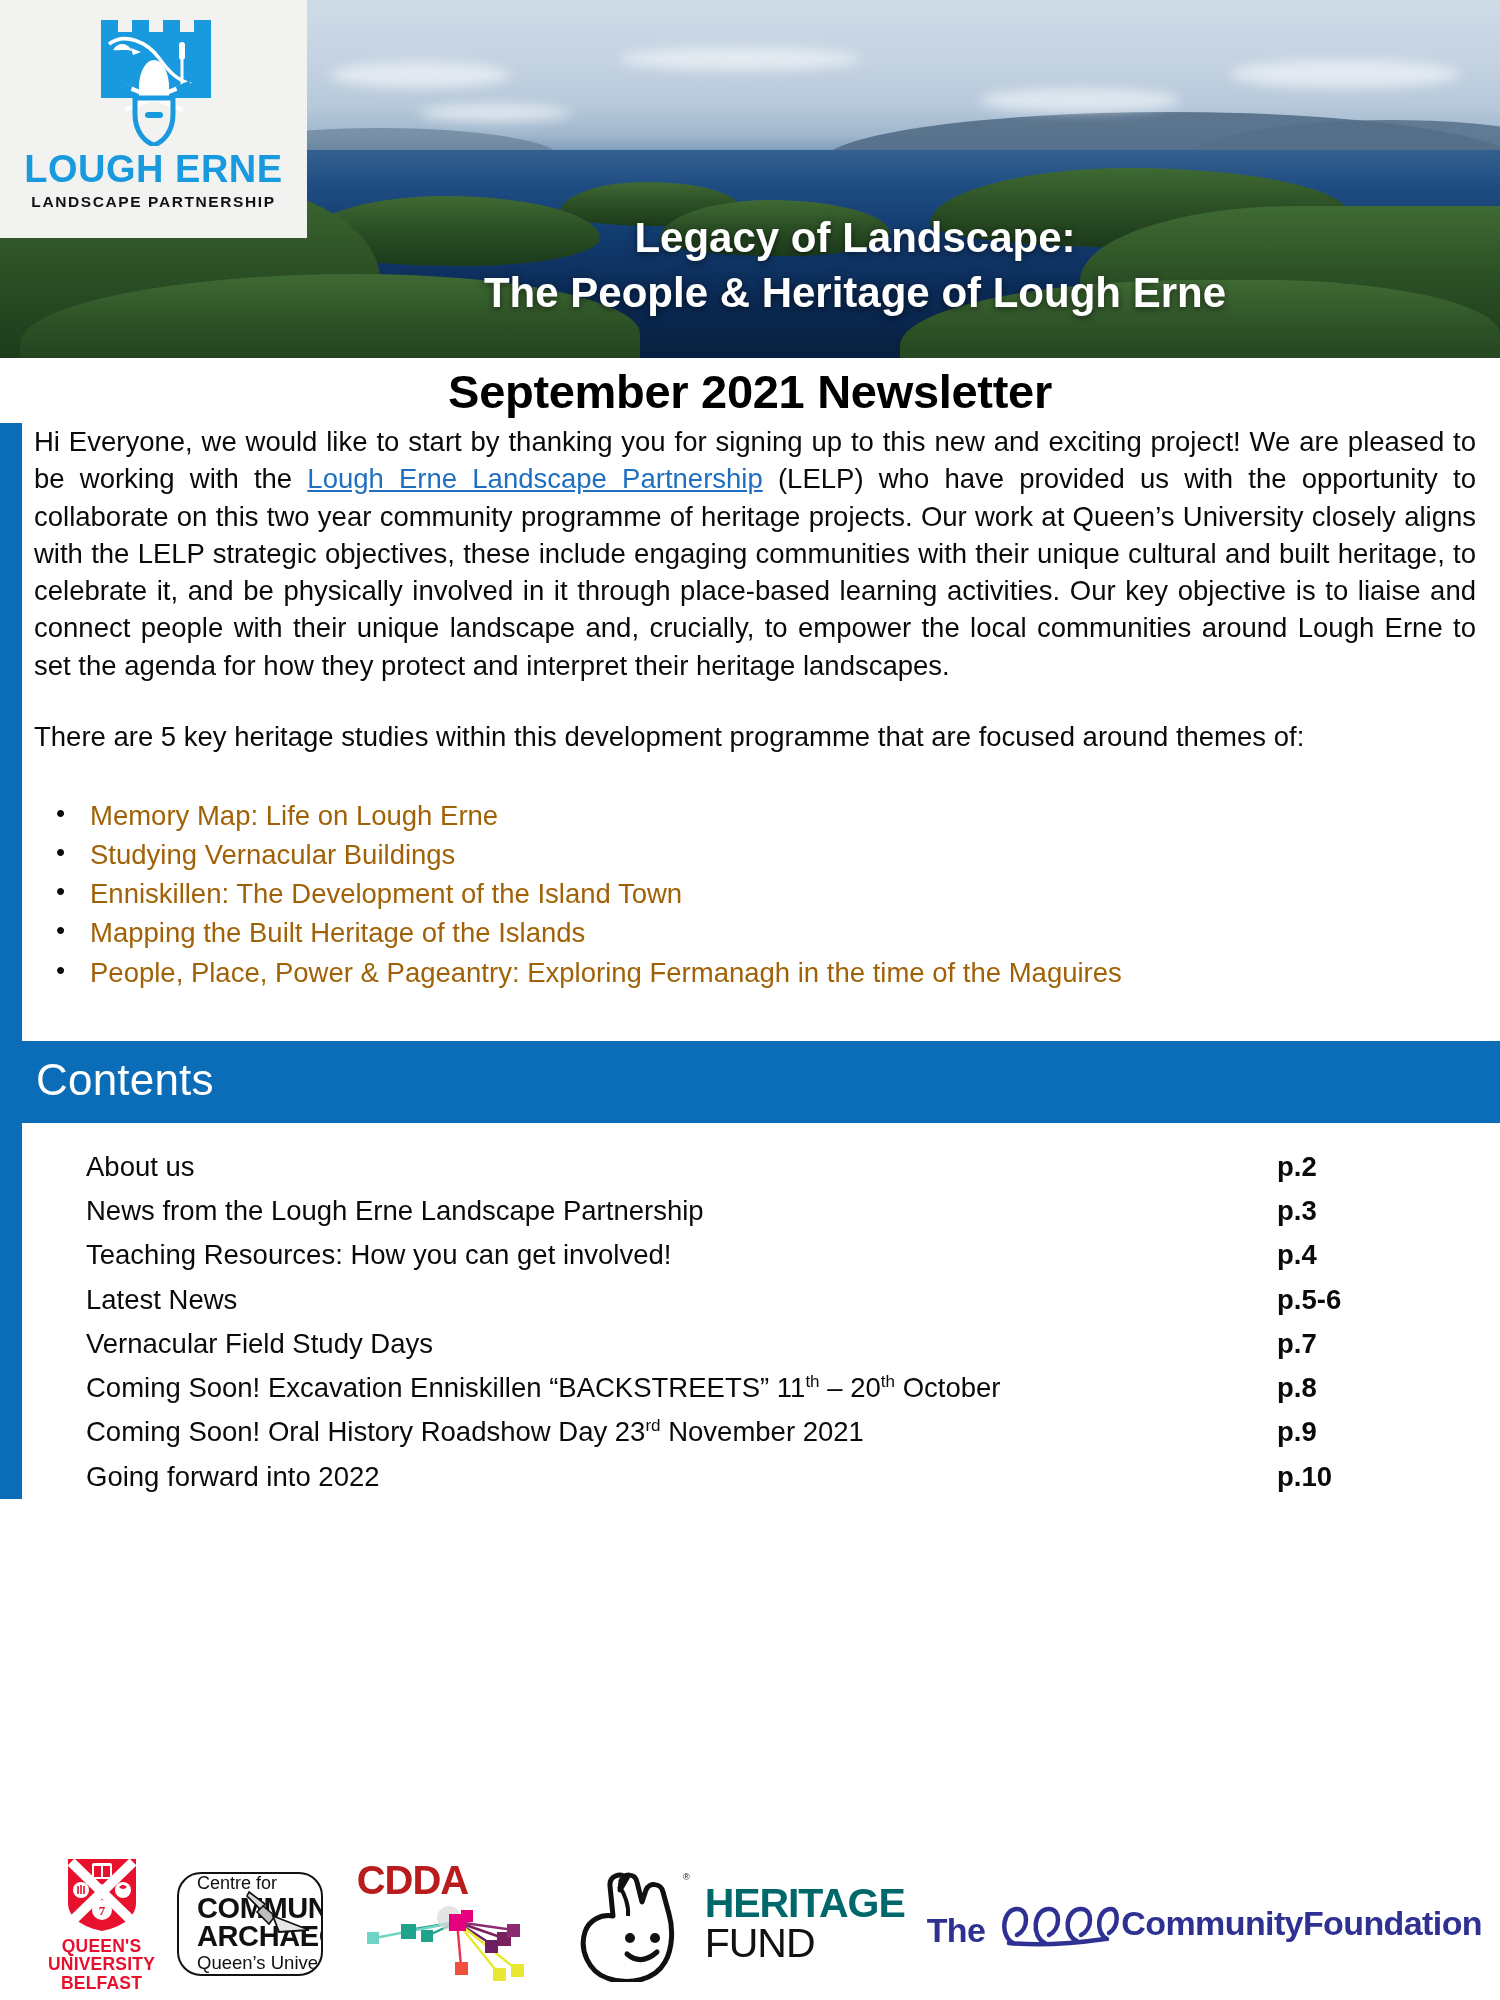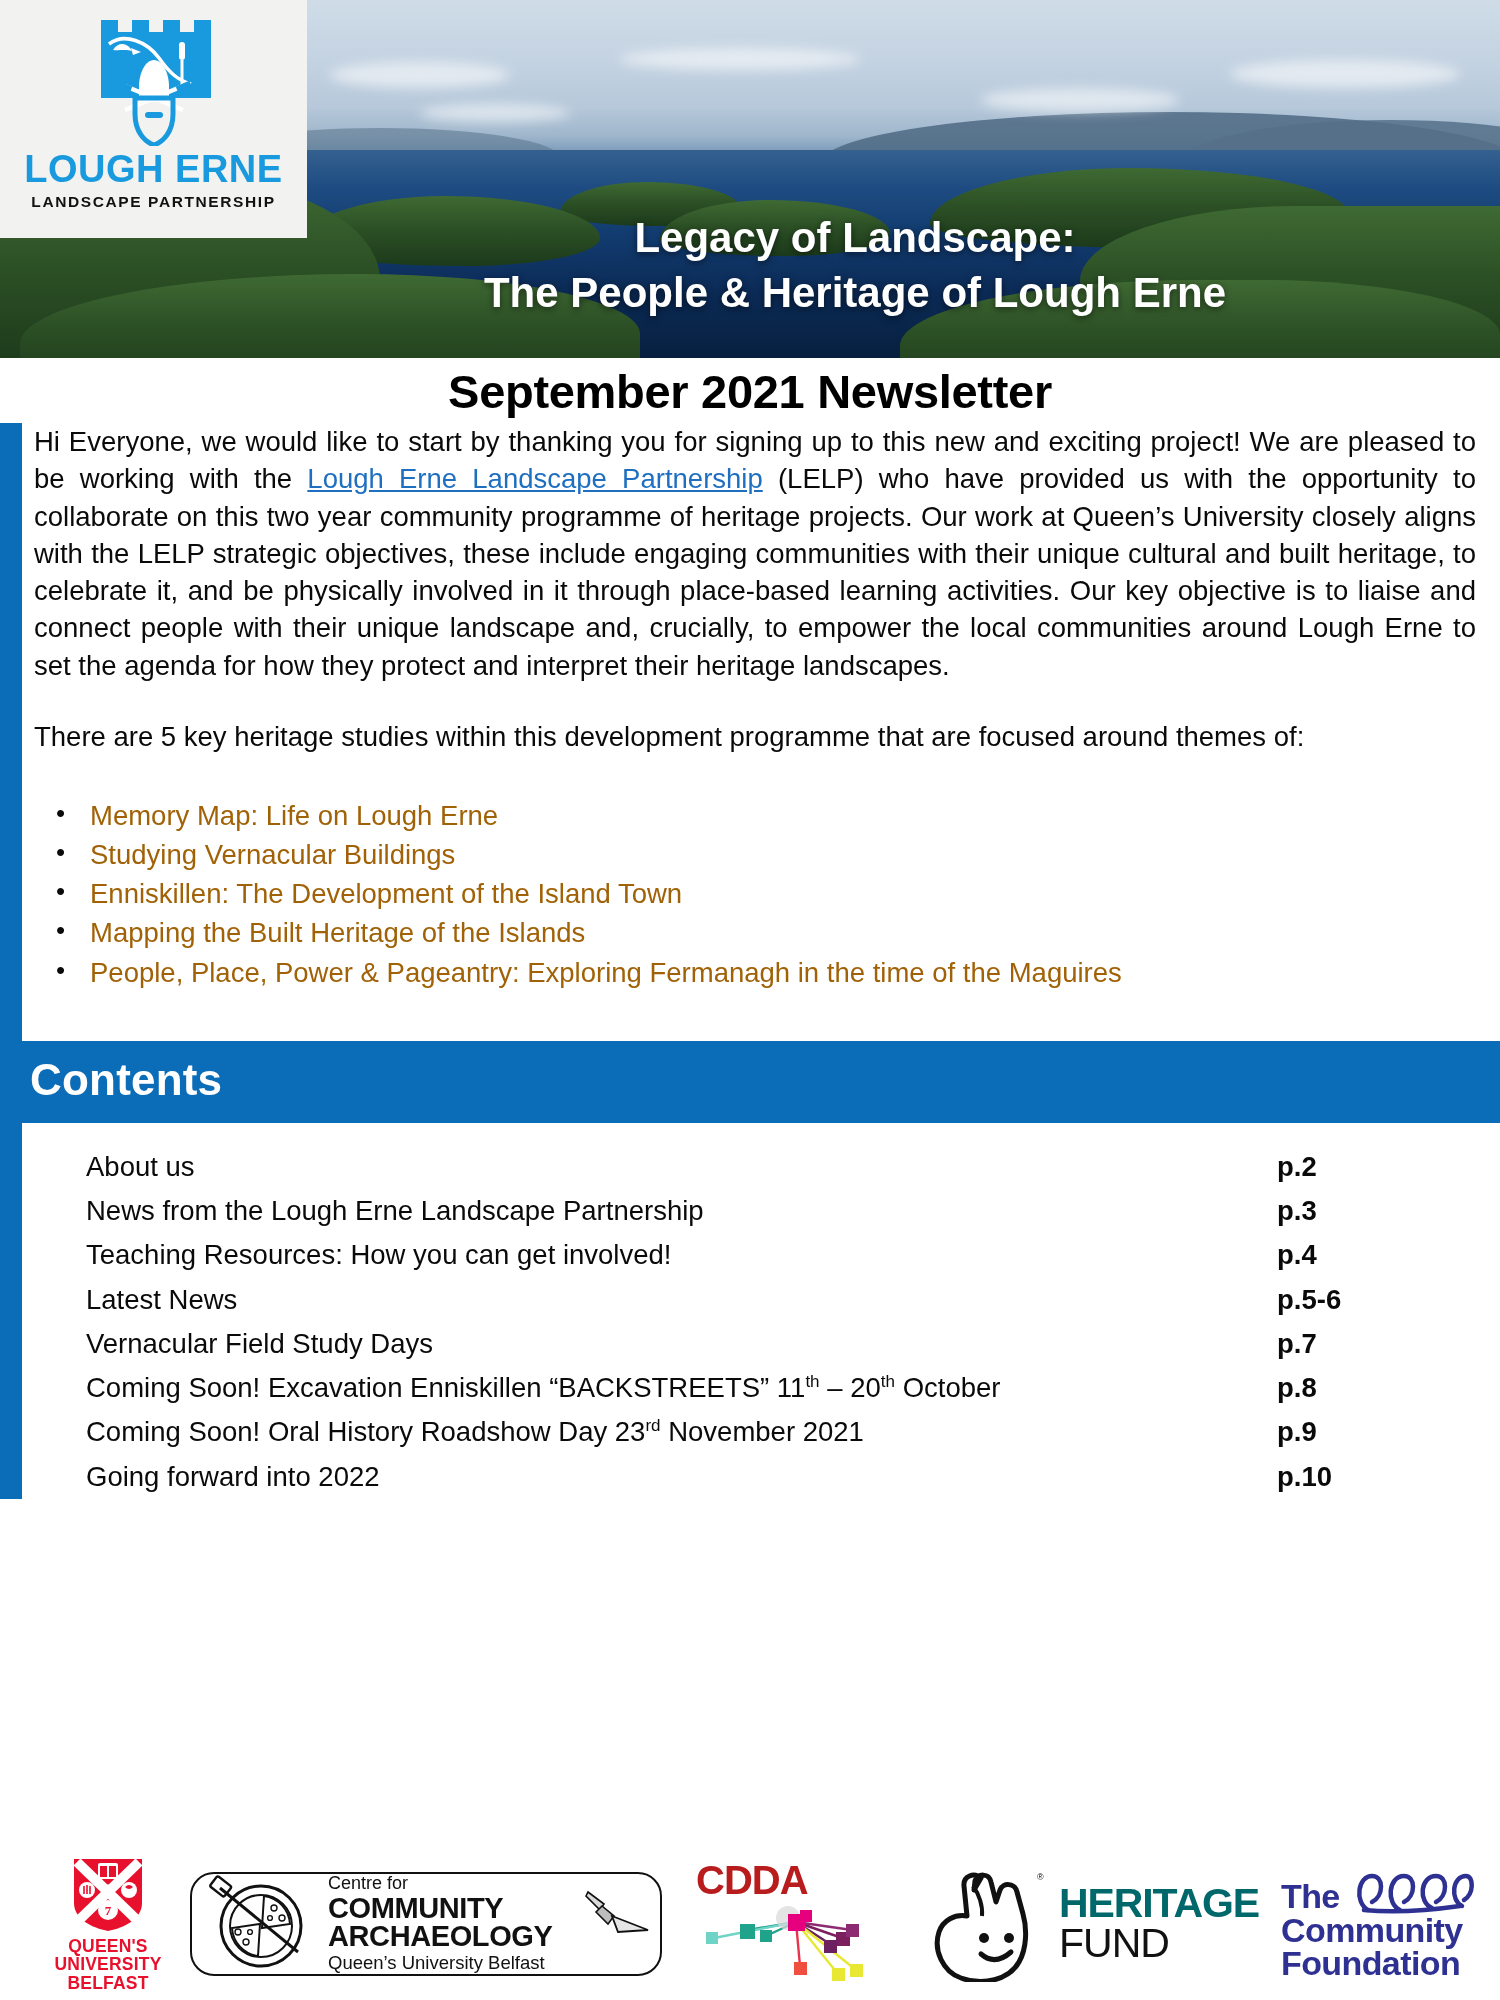--- a/index.html
+++ b/index.html
@@ -211,25 +211,25 @@
 
   
   .contents-band {
     position: relative;
     width: 1500px;
     background: #0b6db7;
     height: 82px;
   }
   .contents-title {
     position: absolute;
-    left: 30px;
+    left: 36px;
     top: 14px;
     color: #ffffff;
     font-size: 44px;
-    font-weight: 700;
+    font-weight: 400;
     letter-spacing: .2px;
   }
 
   .contents-body {
     position: relative;
     background: #ffffff;
     padding-left: 22px;
   }
   .contents-inner { padding: 22px 0 0 40px; }
 
@@ -320,21 +320,21 @@
     line-height: .95;
   }
   .fund-word {
     font-size: 41px;
     font-weight: 400;
     color: #111;
     letter-spacing: -1px;
     line-height: .98;
   }
 
-  .community-logo { margin-left: 22px; flex-direction: column; align-items: flex-start; }
+  .community-logo { margin-left: 22px; align-items: center; }
   .cf-line {
     color: #2e3192;
     font-weight: 700;
     font-size: 34px;
     line-height: .98;
     letter-spacing: -.6px;
   }
   .cf-the-row { display: flex; align-items: flex-end; }
 </style>
 </head>

